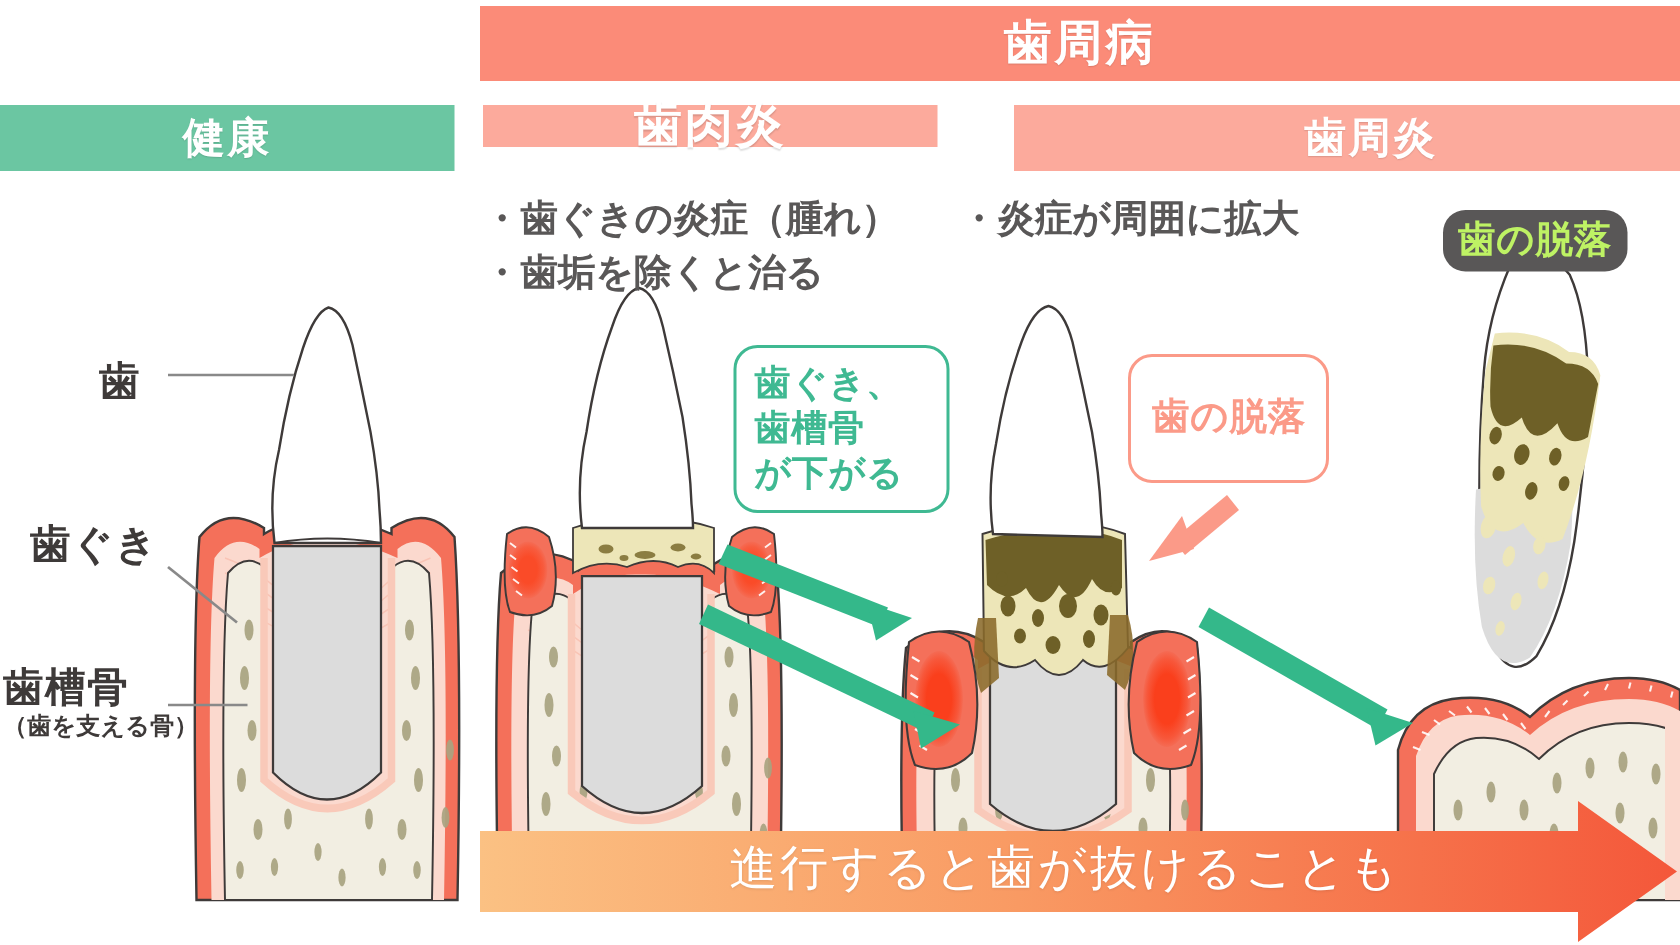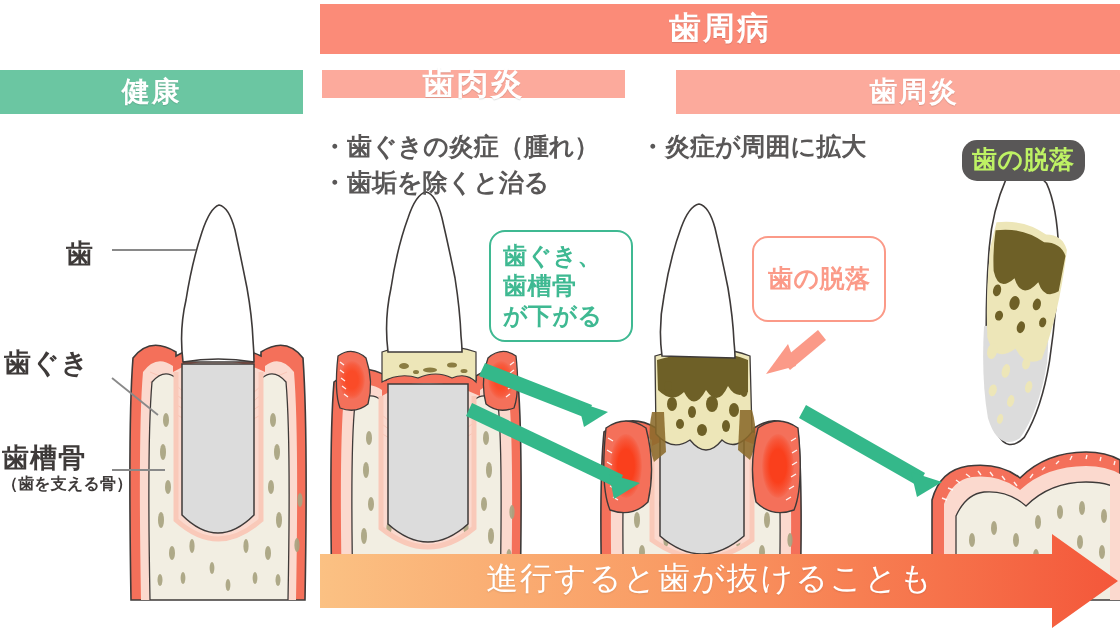--- a/index.html
+++ b/index.html
@@ -33,21 +33,21 @@
     position:absolute;left:962px;top:140px;
     background:#595757;color:#bef264;font-size:25px;font-weight:700;
     padding:3px 10px 5px 10px;letter-spacing:.02em;white-space:nowrap;border-radius:15px;
   }
 
   
   .anat{position:absolute;font-weight:700;color:#3e3a39;white-space:nowrap;}
   .anat .main{font-size:27px;letter-spacing:.04em;}
   .anat .sub{font-size:16px;letter-spacing:.01em;display:block;margin-top:-2px;}
   .lbl-tooth{left:66px;top:236px;}
-  .lbl-gum{left:4px;top:345px;}
+  .lbl-gum{left:20px;top:345px;}
   .lbl-bone{left:2px;top:440px;}
 
   
   .callout{
     position:absolute;border-radius:16px;background:#fff;
     font-weight:700;line-height:1.26;letter-spacing:.02em;
     display:flex;flex-direction:column;justify-content:center;
     box-sizing:border-box;
   }
   .callout-green{

